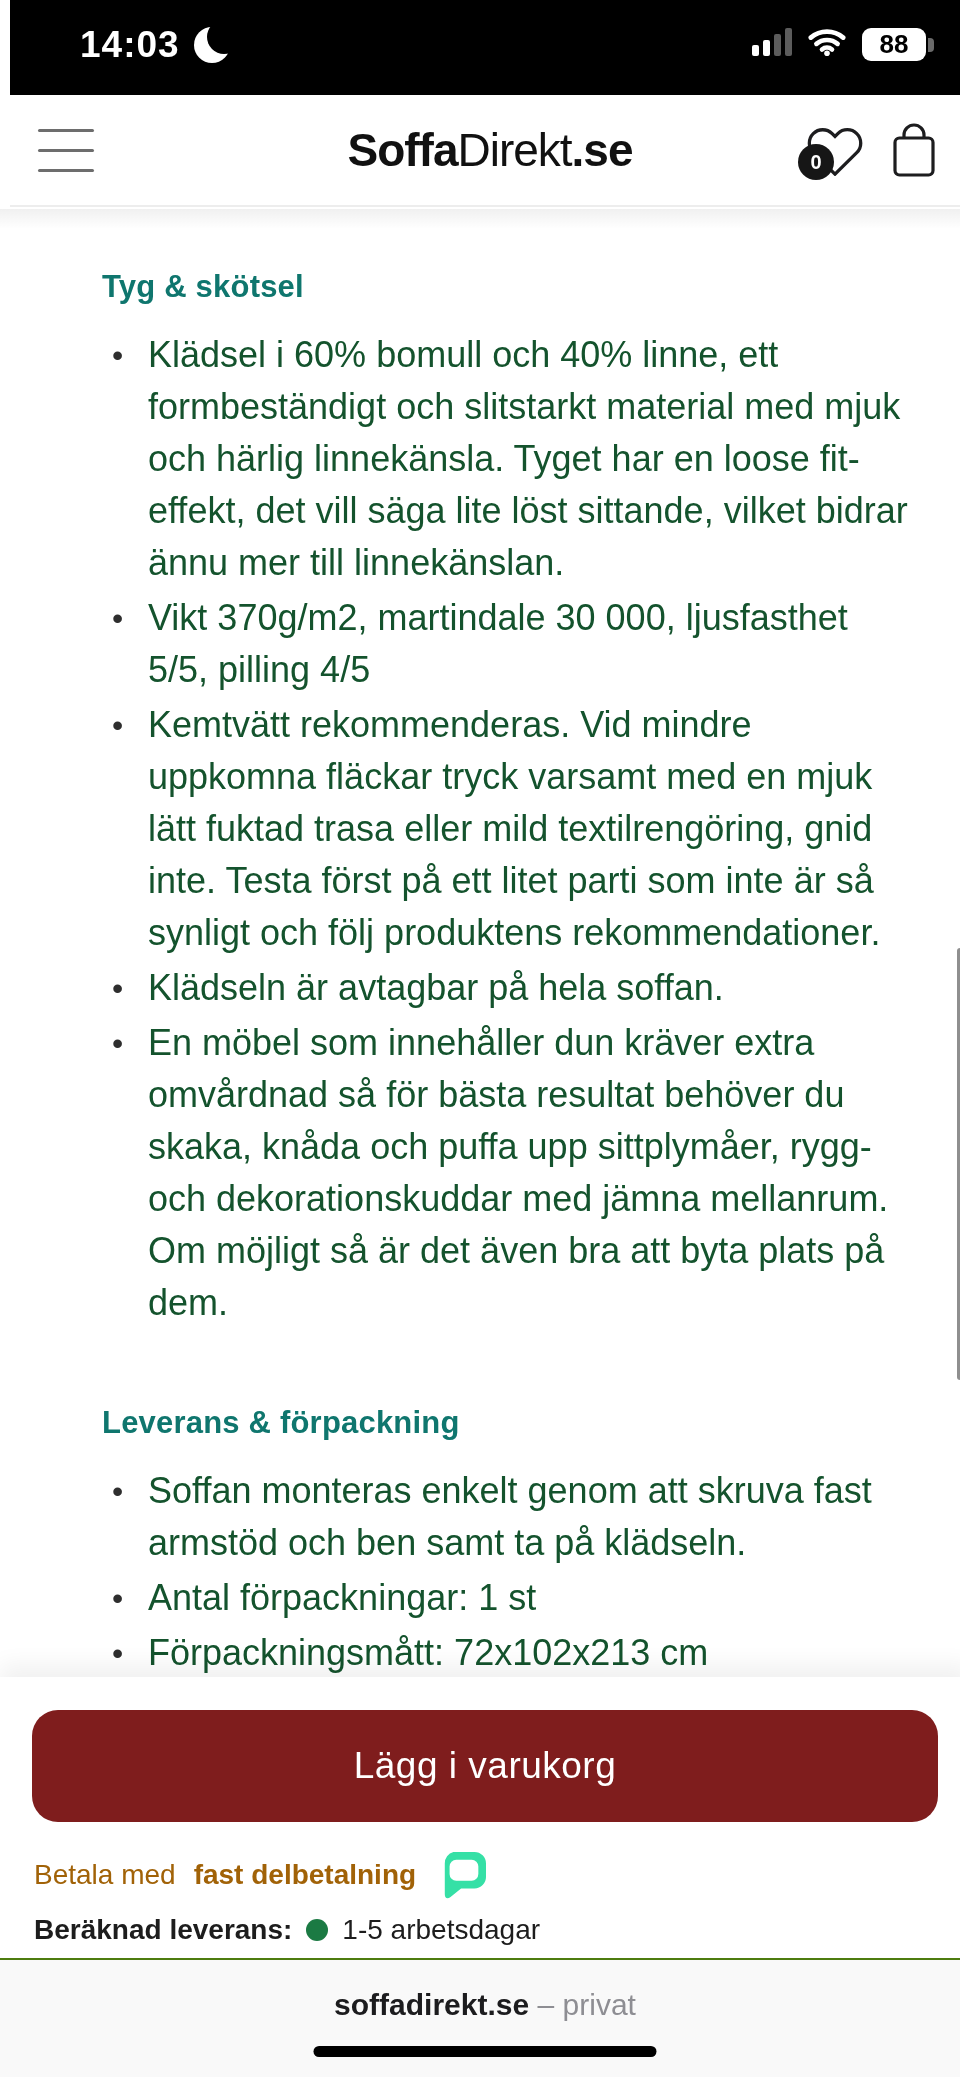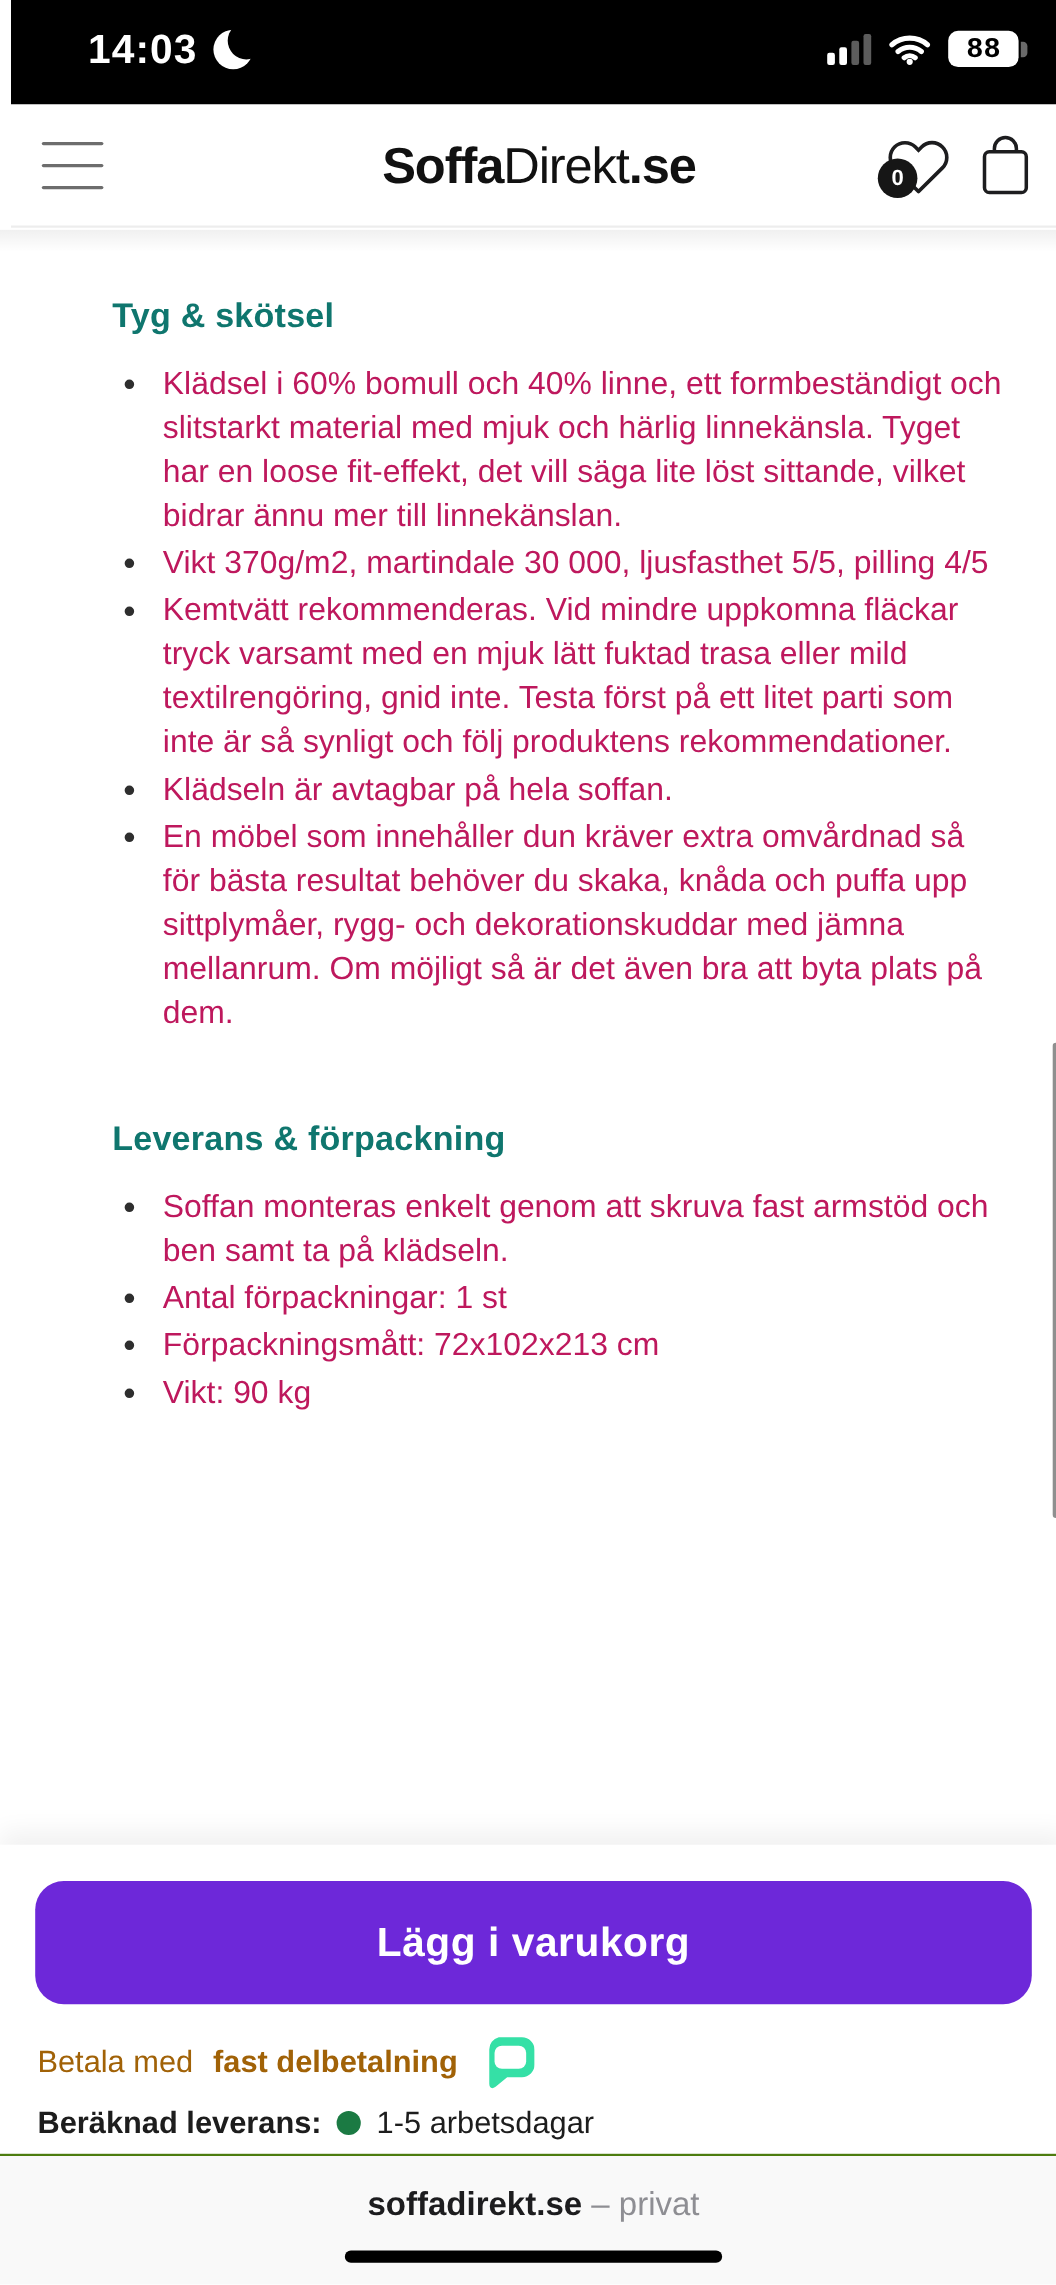--- a/index.html
+++ b/index.html
@@ -10,21 +10,21 @@
   
   .status-bar{
     height:95px;background:#000;color:#fff;display:flex;align-items:center;
     justify-content:space-between;padding:0 36px 6px 70px;box-sizing:border-box;
   }
   .status-left{display:flex;align-items:center;gap:14px;}
   .status-time{font-size:37px;font-weight:700;letter-spacing:1px;}
   .moon{position:relative;width:36px;height:36px;}
   .moon .m-full{position:absolute;inset:0;background:#fff;border-radius:50%;}
   .moon .m-bite{position:absolute;left:13px;top:-7px;width:34px;height:34px;background:#000;border-radius:50%;}
-  .status-right{display:flex;align-items:center;gap:16px;font-family:Liberation Mono, monospace;}
+  .status-right{display:flex;align-items:flex-start;gap:16px;}
   .sig{display:flex;align-items:flex-end;gap:4px;height:28px;}
   .sig i{display:block;width:7px;border-radius:2px;}
   .sig i:nth-child(1){height:11px;background:#fff;}
   .sig i:nth-child(2){height:16px;background:#fff;}
   .sig i:nth-child(3){height:22px;background:#5c5c5c;}
   .sig i:nth-child(4){height:28px;background:#5c5c5c;}
   .battery{display:flex;align-items:center;}
   .battery .bat-body{
     width:64px;height:33px;background:#fff;border-radius:9px;color:#000;
     font-size:26px;font-weight:700;display:flex;align-items:center;justify-content:center;
@@ -47,34 +47,34 @@
   .icon-btn{position:relative;background:none;border:none;padding:0;cursor:pointer;line-height:0;}
   .badge{
     position:absolute;left:-8px;bottom:-4px;width:36px;height:36px;background:#161616;color:#fff;
     border-radius:50%;font-size:20px;font-weight:700;display:flex;align-items:center;justify-content:center;
     font-family:"Liberation Sans",sans-serif;
   }
   
   .content{padding:62px 56px 0 92px;}
   .section-heading{font-size:31px;font-weight:600;color:#0f766e;margin:0 0 24px 0;letter-spacing:0.2px;}
   .bullet-list{list-style:none;margin:0;padding:0 0 0 46px;}
-  .bullet-list li{position:relative;font-size:29px;line-height:40px;color:#be185d;margin:0 0 3px 0;}
+  .bullet-list li{position:relative;font-size:36px;line-height:52px;color:#14532d;margin:0 0 3px 0;}
   .bullet-list li::before{content:"\2022";position:absolute;left:-36px;top:0;font-size:32px;color:#2e2e2e;}
   .section-delivery{margin-top:76px;}
   .scrollbar-thumb{position:absolute;top:948px;right:7px;width:6px;height:432px;background:#8f8f8f;border-radius:3px;cursor:pointer;}
   .content-top-shade{position:absolute;top:209px;left:0;right:0;height:20px;
     background:linear-gradient(to bottom,rgba(0,0,0,0.06),rgba(0,0,0,0));pointer-events:none;}
   
   .purchase-bar{
     position:absolute;left:0;right:0;top:1677px;height:281px;background:#fff;box-sizing:border-box;
     padding:33px 32px 0;box-shadow:0 -12px 22px rgba(0,0,0,0.06);
   }
   .cta-button{
-    display:block;width:100%;height:112px;background:#6d28d9;color:#fff;border:none;border-radius:26px;
-    font-family:"Liberation Sans",sans-serif;font-size:37px;font-weight:700;letter-spacing:0.5px;cursor:pointer;
+    display:block;width:100%;height:112px;background:#7f1d1d;color:#fff;border:none;border-radius:26px;
+    font-family:"Liberation Sans",sans-serif;font-size:37px;font-weight:400;letter-spacing:0.5px;cursor:pointer;
   }
   .payment-row{margin-top:28px;display:flex;align-items:center;gap:18px;font-size:28px;color:#a16207;padding-left:2px;}
   .payment-row .bold{font-weight:700;}
   .qliro{flex:0 0 auto;margin-left:6px;}
   .delivery-row{margin-top:14px;display:flex;align-items:center;gap:14px;font-size:28px;color:#1d1d1d;padding-left:2px;}
   .delivery-label{font-weight:700;}
   .delivery-dot{width:22px;height:22px;border-radius:50%;background:#1b7a43;flex:0 0 auto;}
   
   .browser-bar{
     position:absolute;left:0;right:0;bottom:0;height:119px;background:#f9f9f9;

